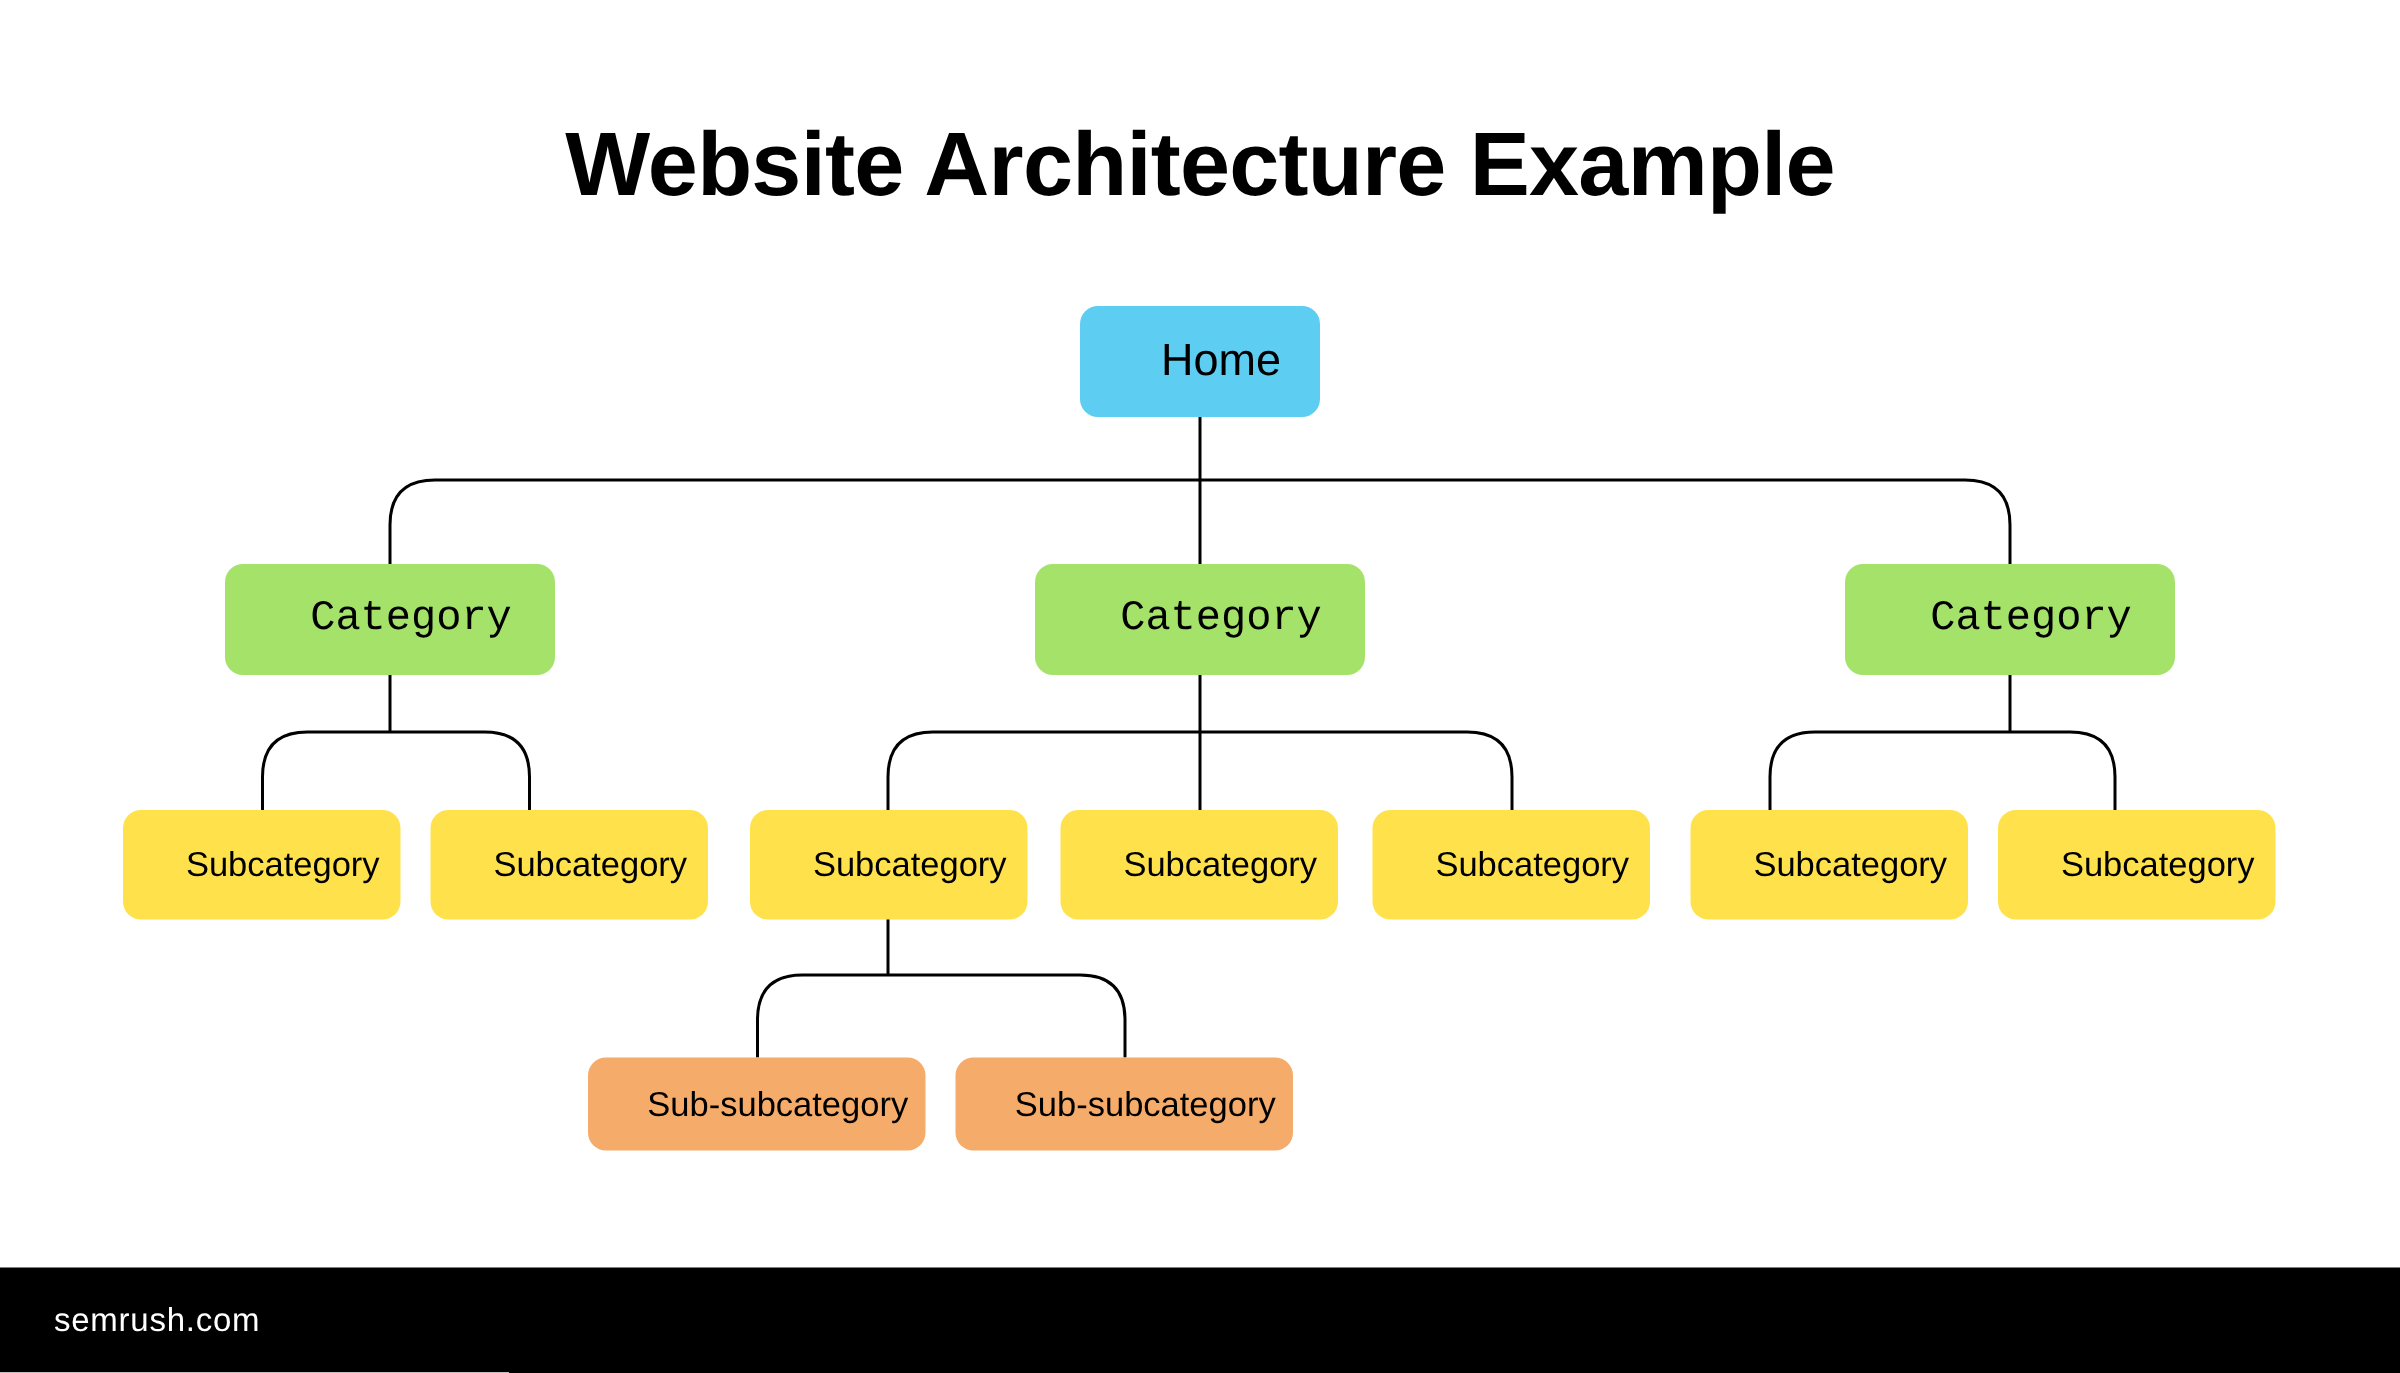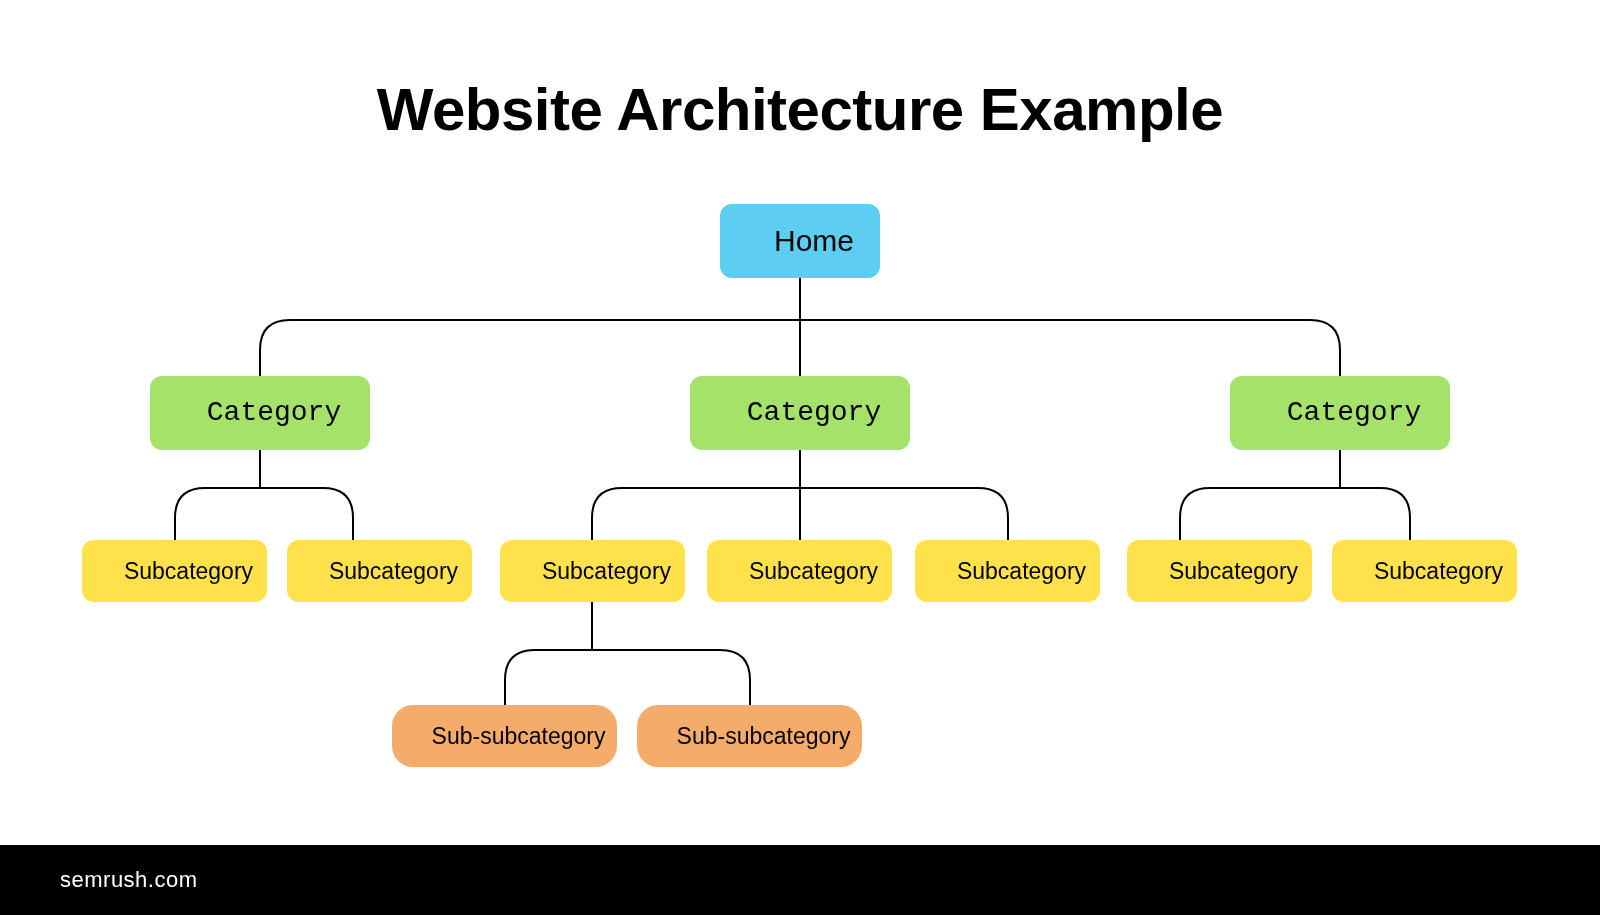--- a/index.html
+++ b/index.html
@@ -44,27 +44,26 @@
   .node.home {
     width: 160px; height: 74px;
     font-size: 30px;
   }
   .node.cat {
     width: 220px; height: 74px;
     font-size: 28px;
     font-family: Liberation Mono, monospace;
   }
   .node.sub {
-    width: 185px; height: 62px;
+    width: 185px; height: 73px;
     font-size: 23px;
   }
   .node.subsub {
     width: 225px; height: 62px;
     font-size: 23px;
-    border-radius: 21px;
   }
 
   svg.wires {
     position: absolute;
     top: 0; left: 0;
     width: 1600px; height: 915px;
     pointer-events: none;
   }
   svg.wires path {
     fill: none;
@@ -76,21 +75,21 @@
     position: absolute;
     left: 0;
     bottom: 0;
     width: 100%;
     height: 70px;
     background: #000000;
     color: #ffffff;
     display: flex;
     align-items: center;
     justify-content: space-between;
-    padding: 0 60px 0 60px;
+    padding: 0 60px 0 36px;
     box-sizing: border-box;
   }
   .footer .site {
     font-size: 22px;
     letter-spacing: 0.5px;
   }
   .footer .brand {
     display: flex;
     align-items: center;
     gap: 10px;

